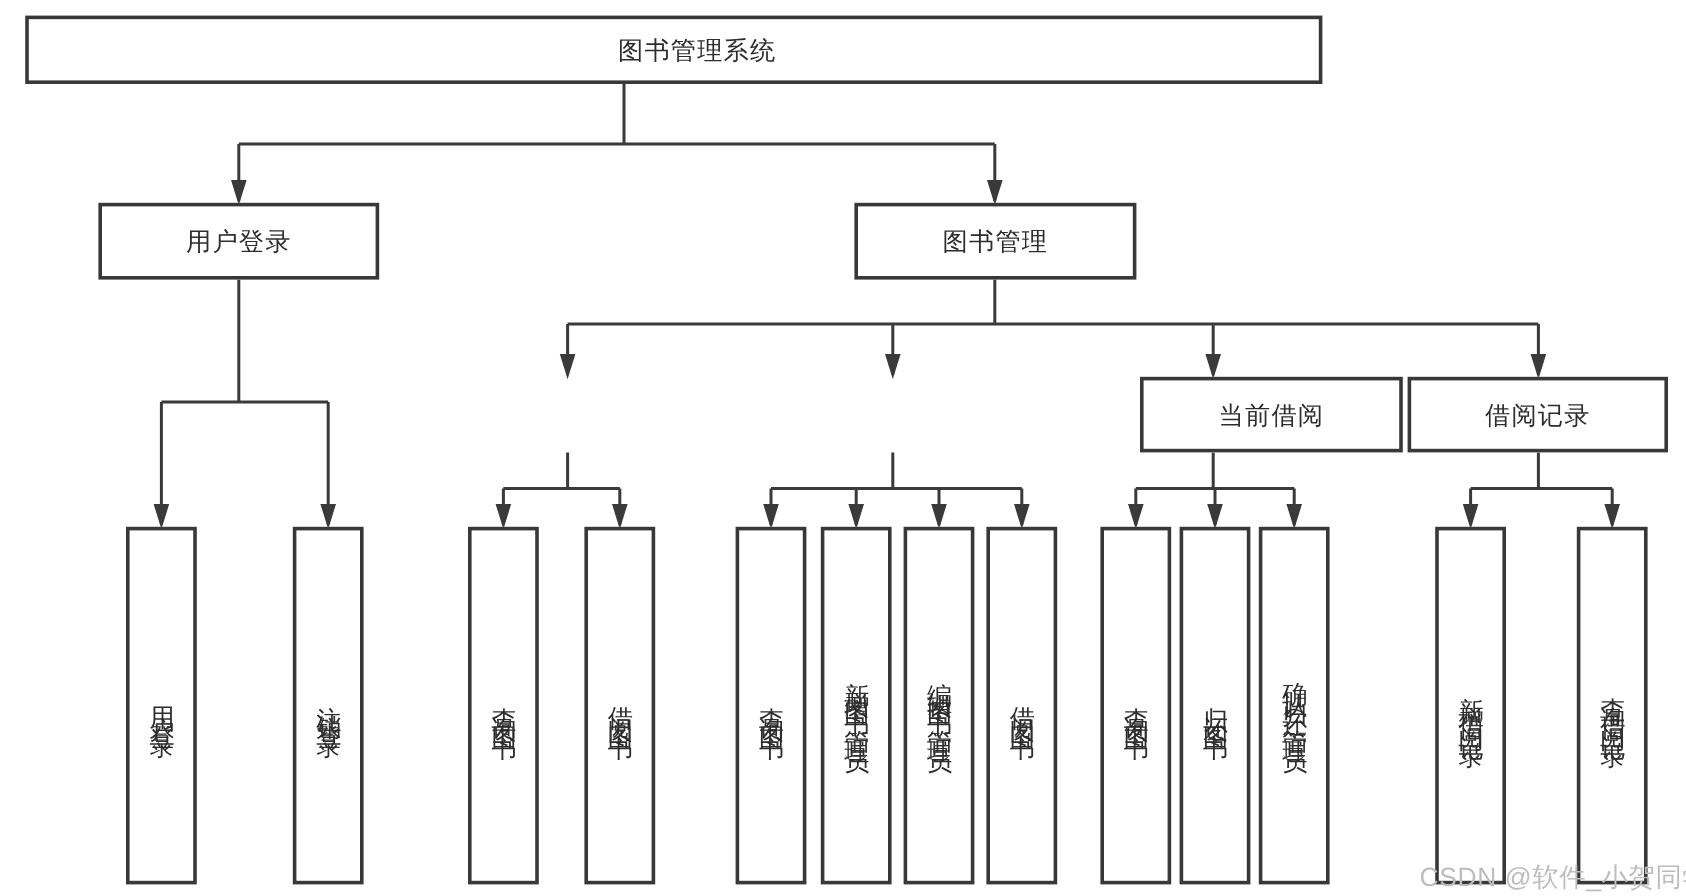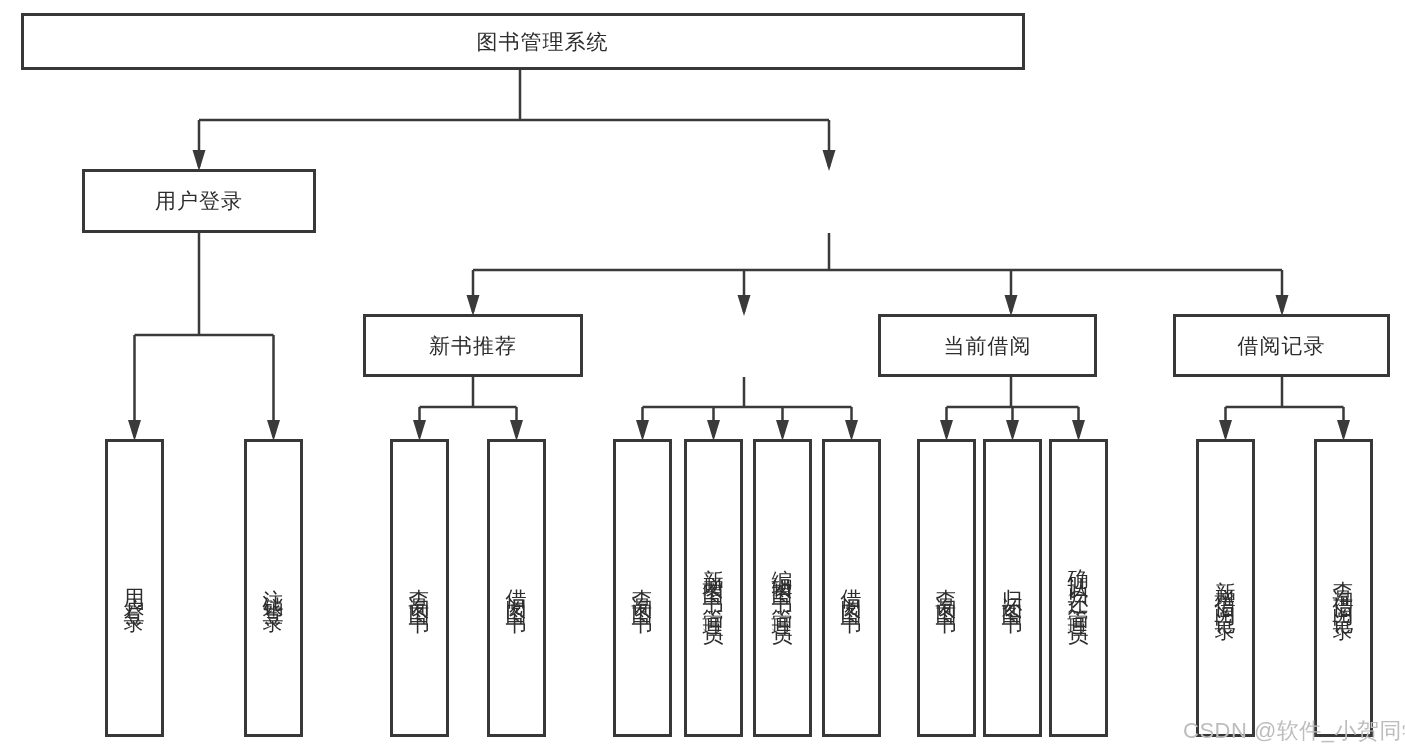--- a/index.html
+++ b/index.html
@@ -34,26 +34,26 @@
   .vtext {
     writing-mode: vertical-rl;
     text-orientation: mixed;
     letter-spacing: 8px;
     line-height: 1;
     font-size: 21px;
     color: #2d2d2d;
     white-space: nowrap;
   }
   
-  #n-root      { left: 21px;   top: 13px;  width: 1004px; height: 57px; padding-left: 39px; }
+  #n-root      { left: 21px;   top: 13px;  width: 1081px; height: 57px; padding-left: 39px; }
   #n-login     { left: 82px;   top: 169px; width: 234px;  height: 64px; }
   #n-mgmt      { left: 712px;  top: 169px; width: 235px;  height: 64px; }
   #n-newbook   { left: 363px;  top: 314px; width: 220px;  height: 63px; }
   #n-borrow    { left: 634px;  top: 314px; width: 220px;  height: 63px; }
-  #n-current   { left: 878px;  top: 314px; width: 219px;  height: 63px; }
+  #n-current   { left: 950px;  top: 314px; width: 219px;  height: 63px; }
   #n-records   { left: 1173px; top: 314px; width: 217px;  height: 63px; }
   .leaf { top: 439px; width: 59px; height: 298px; }
   #l-user-login   { left: 105px;  }
   #l-logout       { left: 244px;  }
   #l-nb-query     { left: 390px;  }
   #l-nb-borrow    { left: 487px;  }
   #l-bb-query     { left: 613px;  }
   #l-bb-add       { left: 684px;  }
   #l-bb-edit      { left: 753px;  }
   #l-bb-borrow    { left: 822px;  }
@@ -117,22 +117,22 @@
       <polygon points="1012.5,441 1006,420 1019,420"></polygon>
       <polygon points="1078.5,441 1072,420 1085,420"></polygon>
       <polygon points="1225.5,441 1219,420 1232,420"></polygon>
       <polygon points="1343.5,441 1337,420 1350,420"></polygon>
     </g>
   </svg>
 
   <div class="node" id="n-root">图书管理系统</div>
 
   <div class="node" id="n-login">用户登录</div>
+  <div class="node" id="n-mgmt">图书管理</div>
 
-  <div class="node" id="n-newbook">新书推荐</div>
   <div class="node" id="n-current">当前借阅</div>
   <div class="node" id="n-records">借阅记录</div>
 
   <div class="node leaf" id="l-user-login">
     <span class="vtext">用户登录</span>
   </div>
   <div class="node leaf" id="l-logout">
     <span class="vtext">注销登录</span>
   </div>
   <div class="node leaf" id="l-nb-query">

